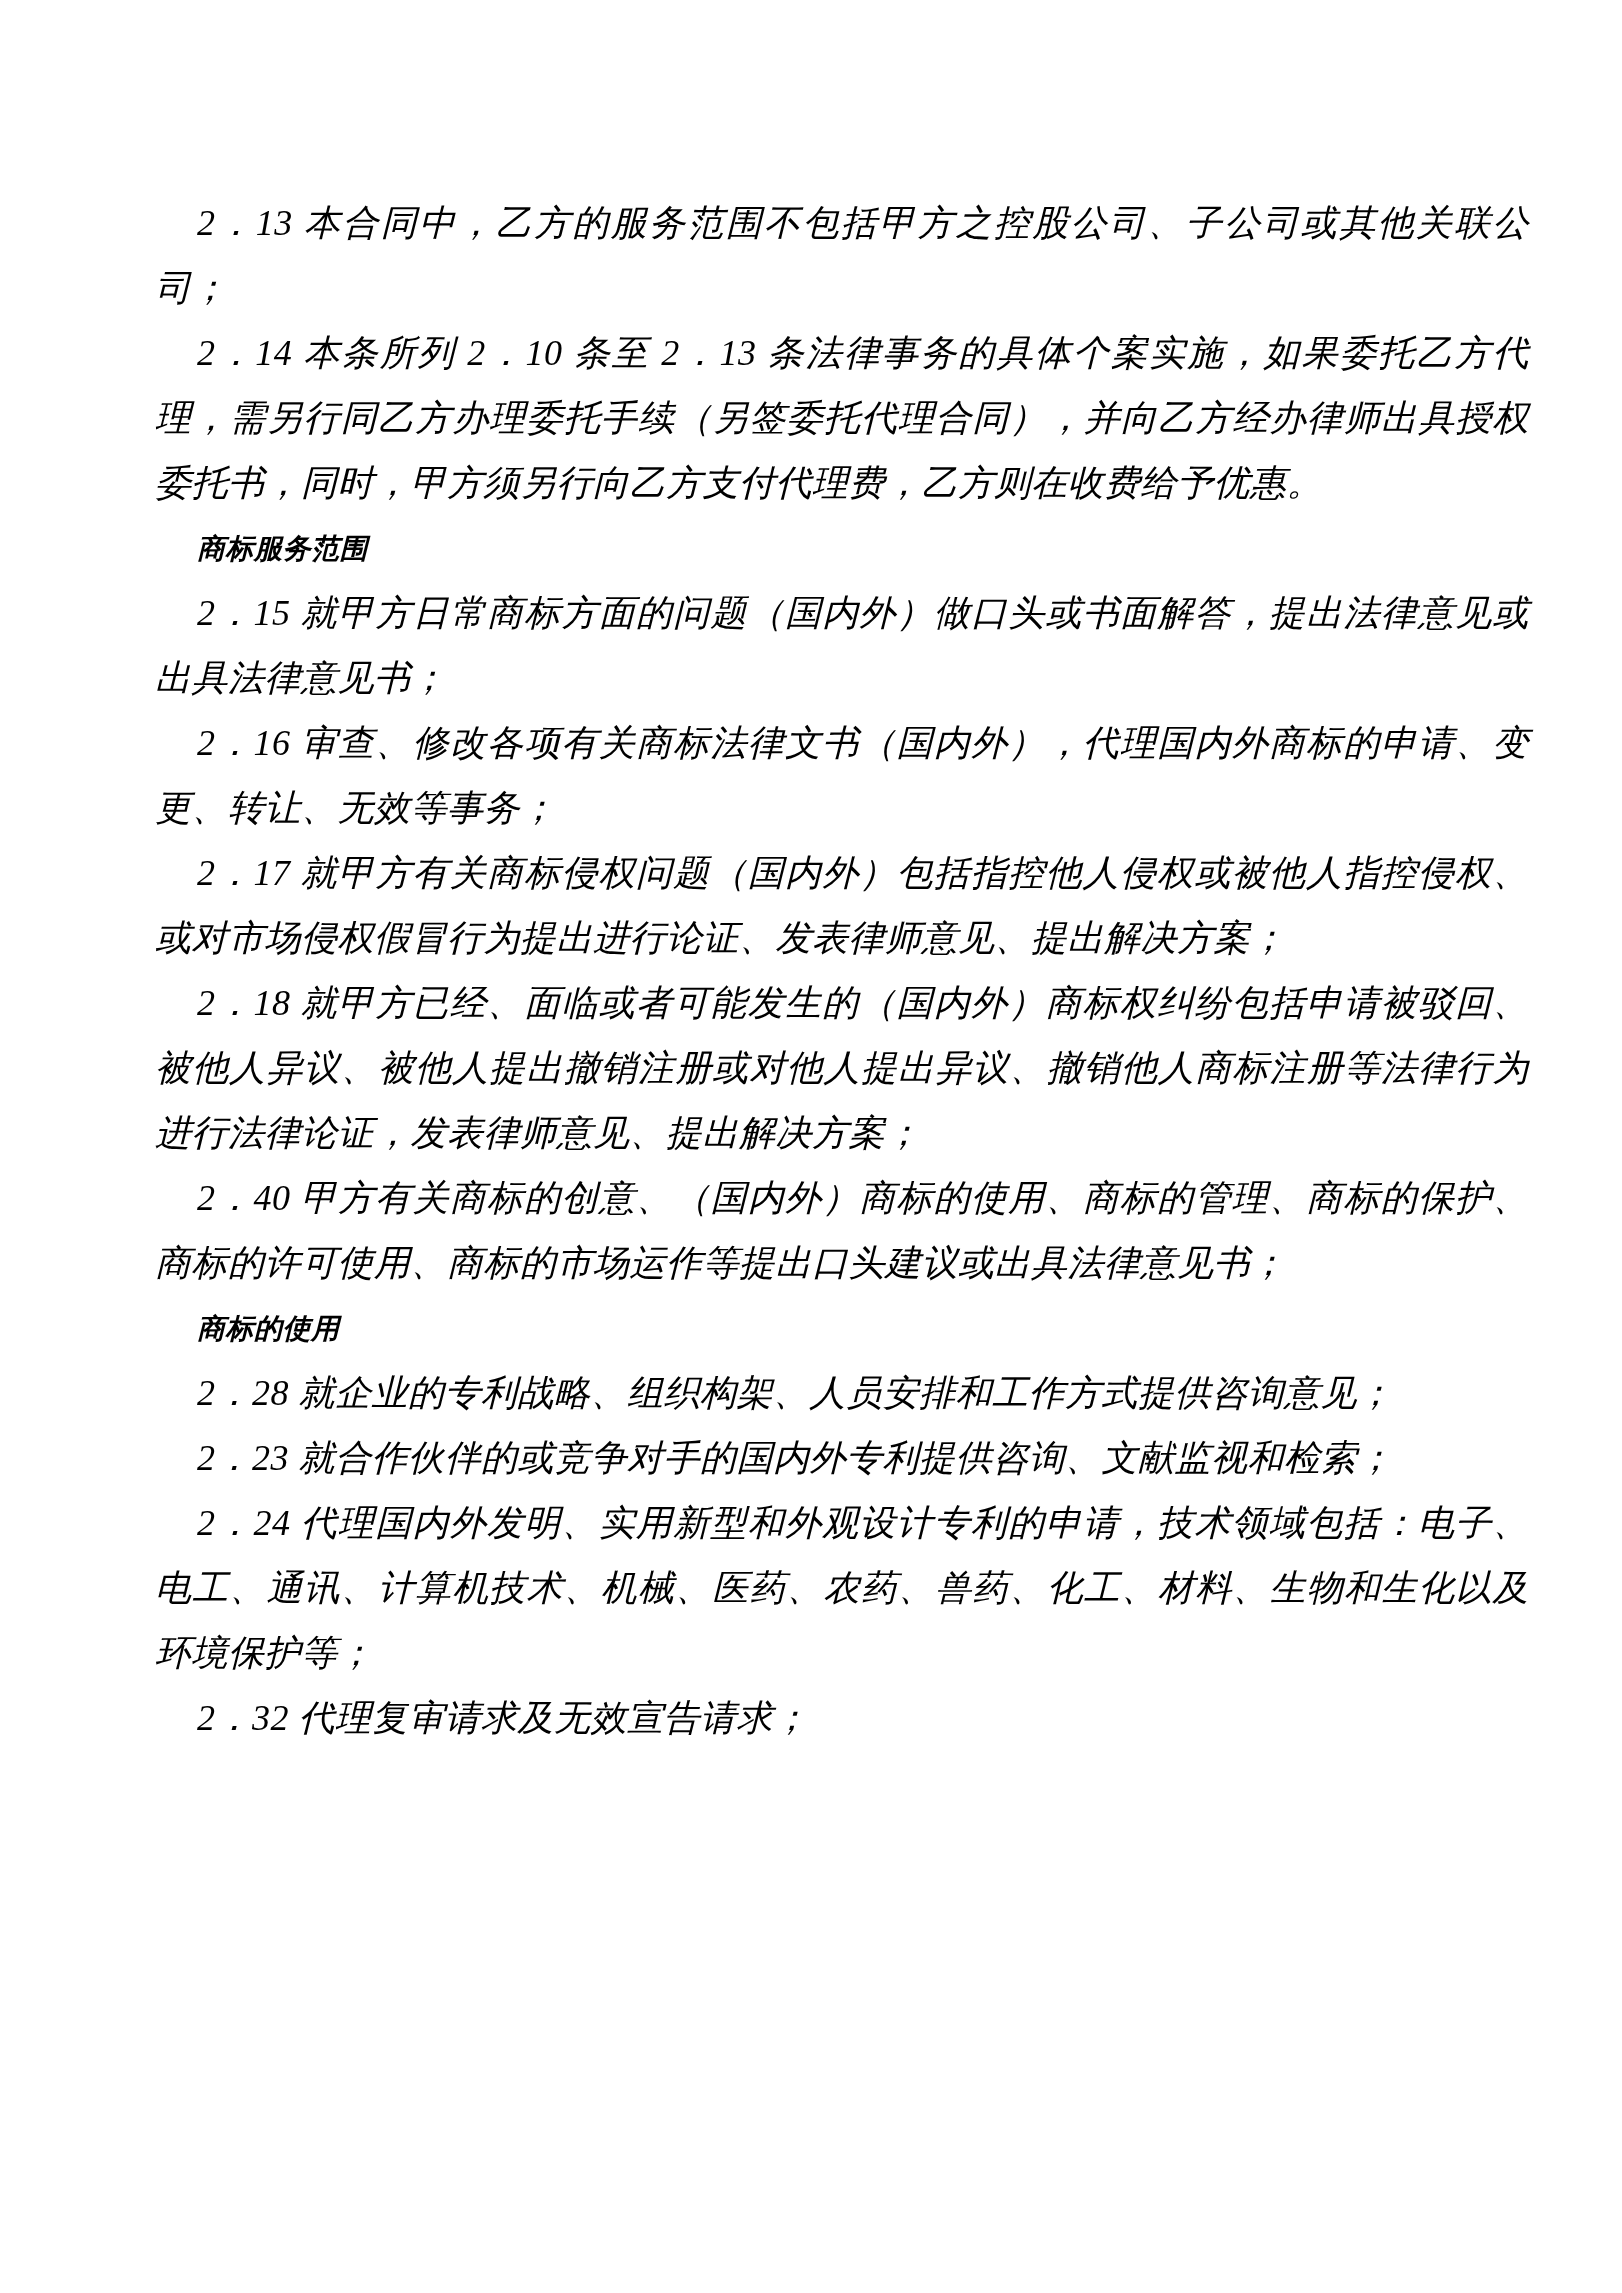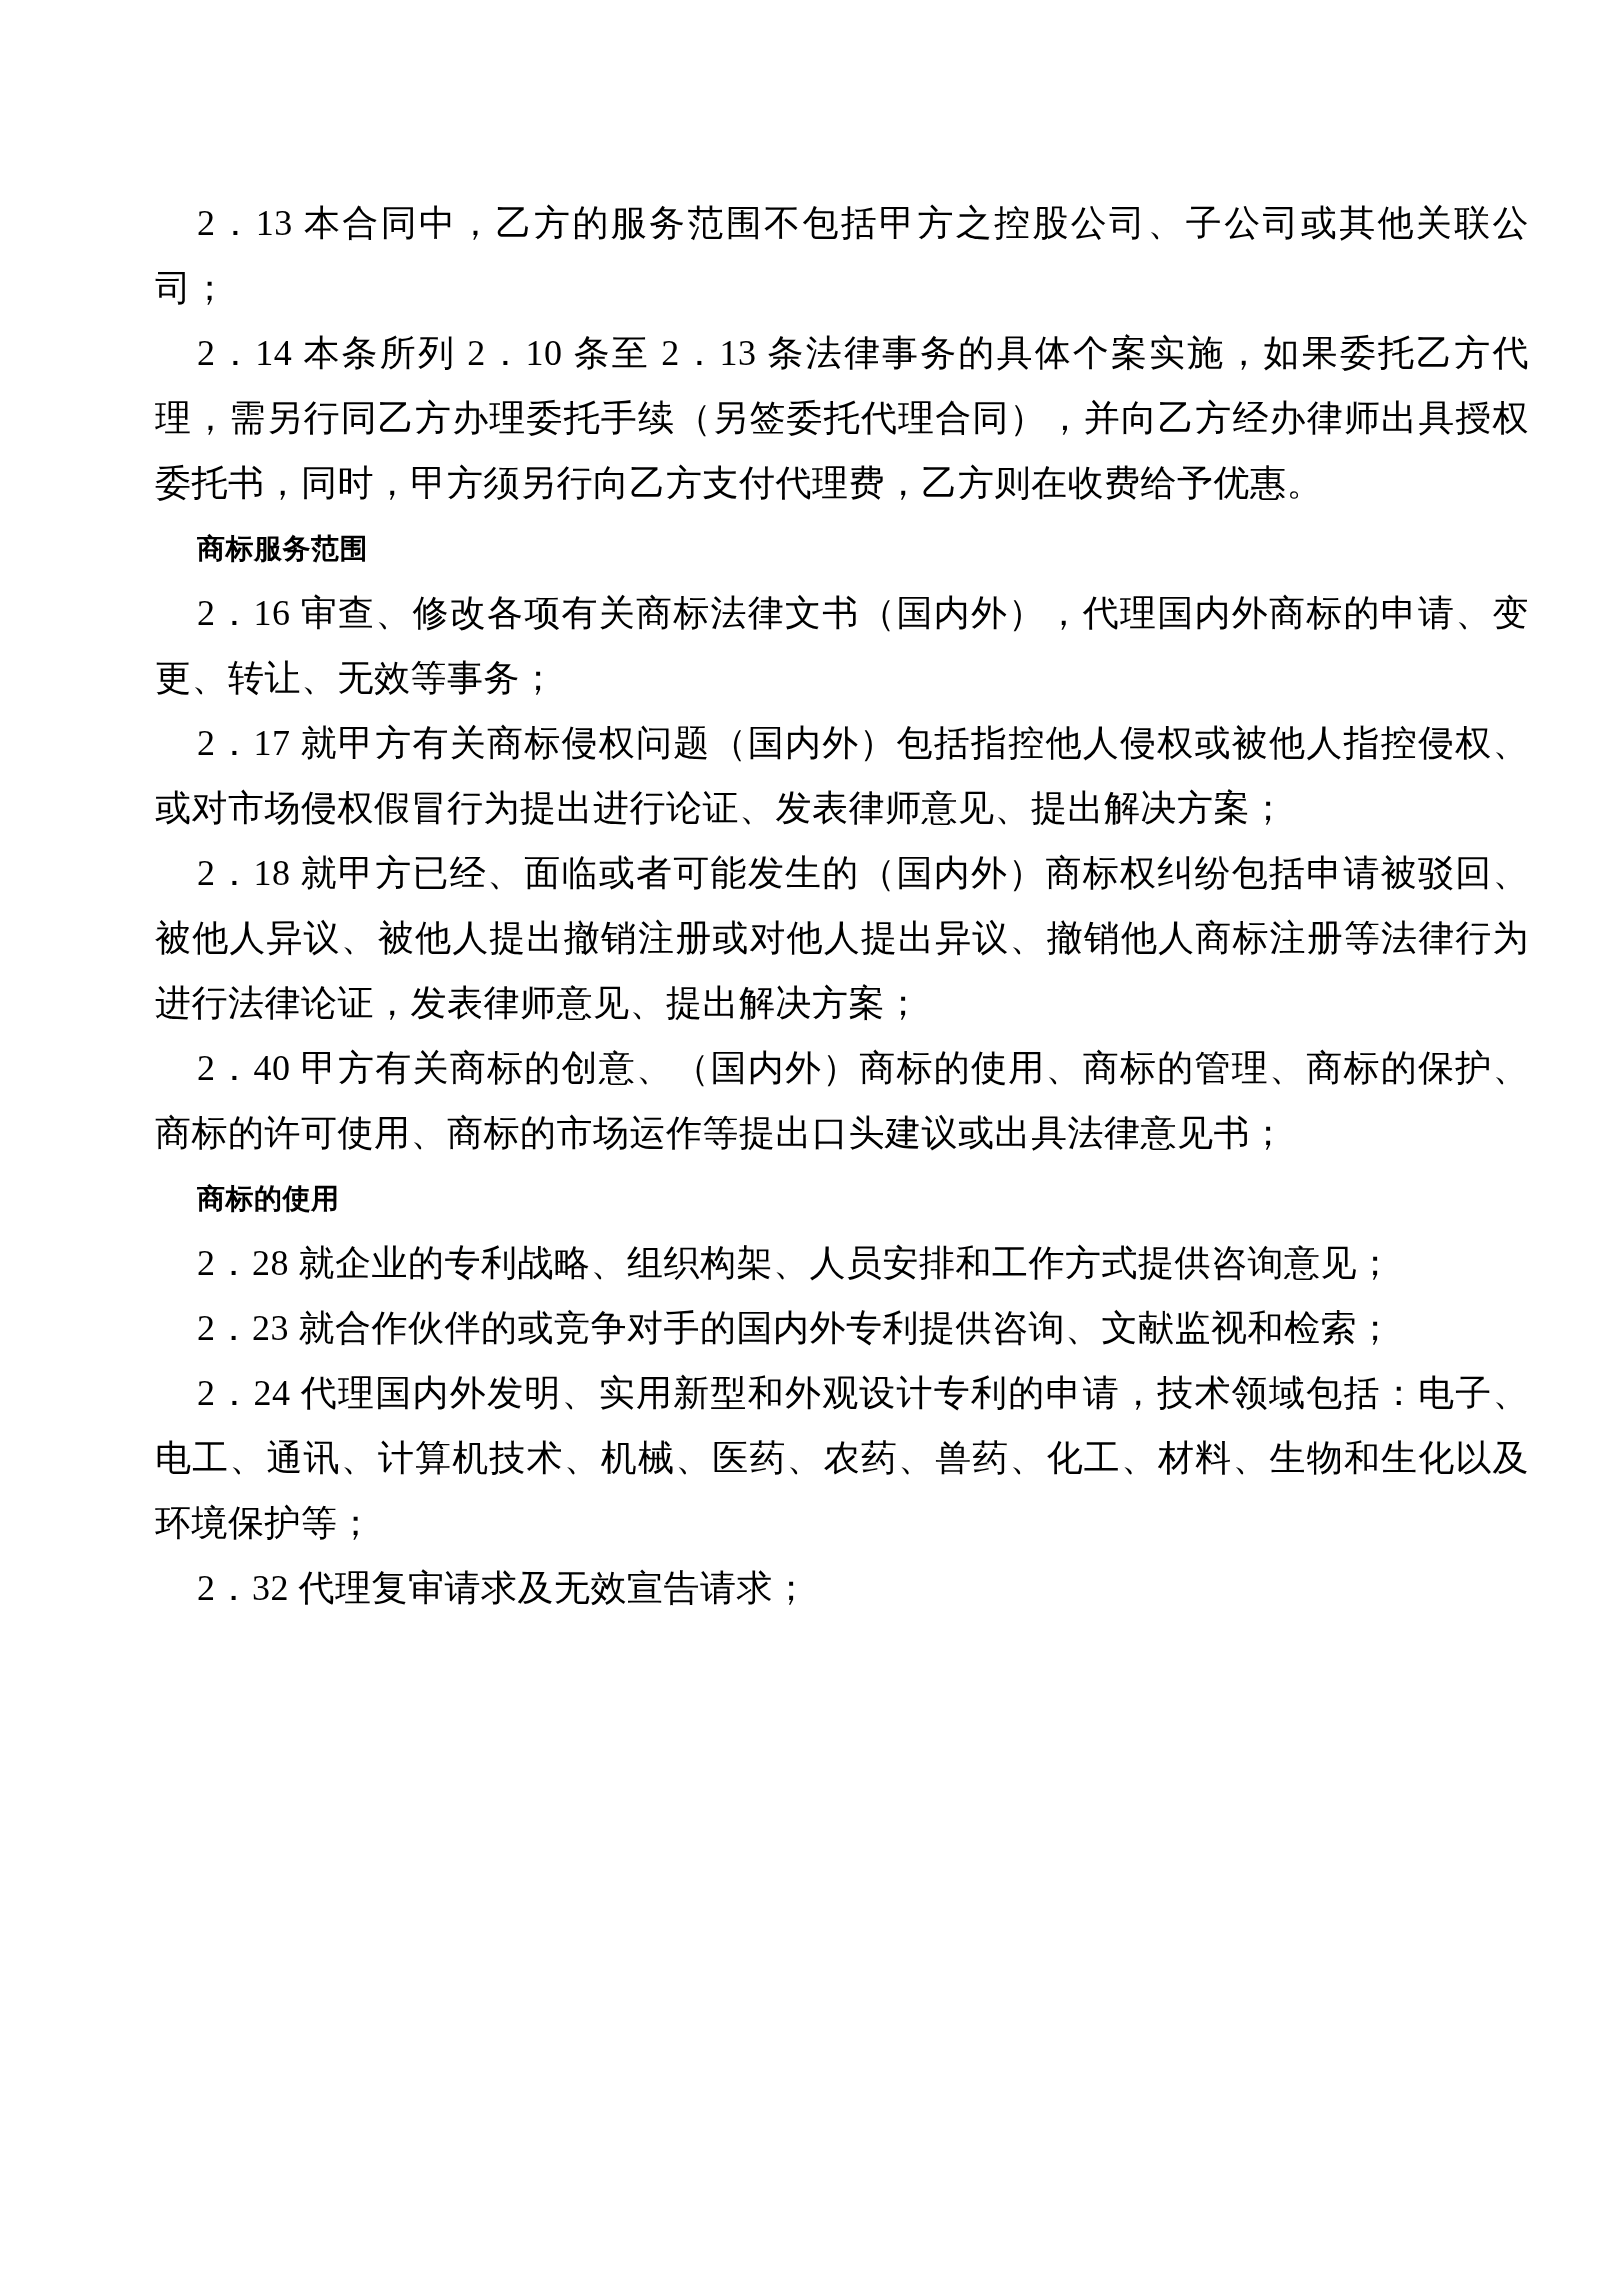--- a/index.html
+++ b/index.html
@@ -13,20 +13,21 @@
     overflow: hidden;
     font-family: "Liberation Serif", "DejaVu Serif", serif;
     color: #000000;
   }
   .page {
     box-sizing: border-box;
     width: 1623px;
     height: 1766px;
     padding: 191px 94px 109px 155px;
     background: #ffffff;
+    font-style: italic;
   }
   .para {
     margin: 0;
     font-size: 36px;
     line-height: 65px;
     letter-spacing: 0.5px;
     text-align: justify;
     text-indent: 42px;
     color: #000000;
   }
@@ -42,20 +43,21 @@
   }
 </style>
 </head>
 <body>
 
 <div class="page">
   <div>
       <p class="para">2．13 本合同中，乙方的服务范围不包括甲方之控股公司、子公司或其他关联公司；</p>
       <p class="para">2．14 本条所列 2．10 条至 2．13 条法律事务的具体个案实施，如果委托乙方代理，需另行同乙方办理委托手续（另签委托代理合同），并向乙方经办律师出具授权委托书，同时，甲方须另行向乙方支付代理费，乙方则在收费给予优惠。</p>
       <p class="heading">商标服务范围</p>
+      <p class="para">2．15 就甲方日常商标方面的问题（国内外）做口头或书面解答，提出法律意见或出具法律意见书；</p>
       <p class="para">2．16 审查、修改各项有关商标法律文书（国内外），代理国内外商标的申请、变更、转让、无效等事务；</p>
       <p class="para">2．17 就甲方有关商标侵权问题（国内外）包括指控他人侵权或被他人指控侵权、或对市场侵权假冒行为提出进行论证、发表律师意见、提出解决方案；</p>
       <p class="para">2．18 就甲方已经、面临或者可能发生的（国内外）商标权纠纷包括申请被驳回、被他人异议、被他人提出撤销注册或对他人提出异议、撤销他人商标注册等法律行为进行法律论证，发表律师意见、提出解决方案；</p>
       <p class="para">2．40 甲方有关商标的创意、（国内外）商标的使用、商标的管理、商标的保护、商标的许可使用、商标的市场运作等提出口头建议或出具法律意见书；</p>
       <p class="heading">商标的使用</p>
       <p class="para">2．28 就企业的专利战略、组织构架、人员安排和工作方式提供咨询意见；</p>
       <p class="para">2．23 就合作伙伴的或竞争对手的国内外专利提供咨询、文献监视和检索；</p>
       <p class="para">2．24 代理国内外发明、实用新型和外观设计专利的申请，技术领域包括：电子、电工、通讯、计算机技术、机械、医药、农药、兽药、化工、材料、生物和生化以及环境保护等；</p>
       <p class="para">2．32 代理复审请求及无效宣告请求；</p>
     </div>

